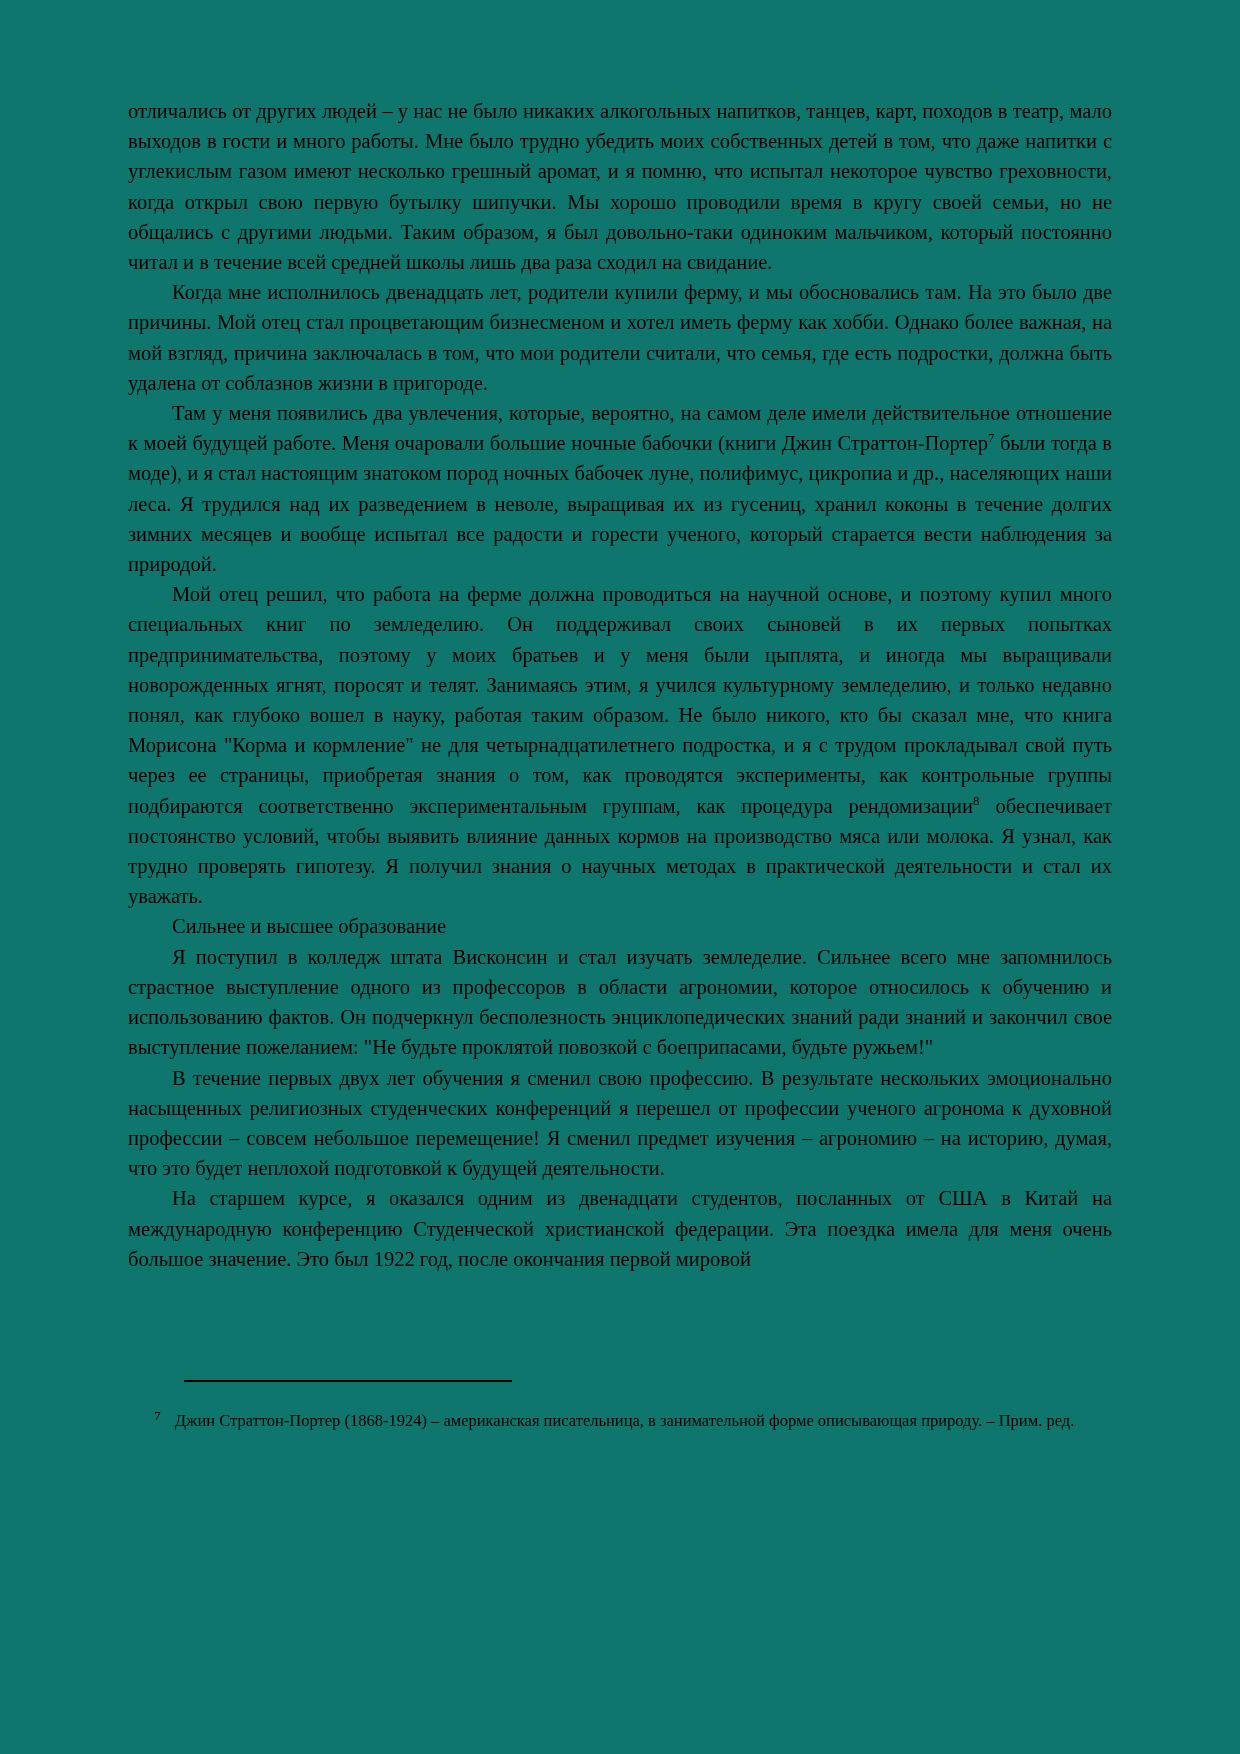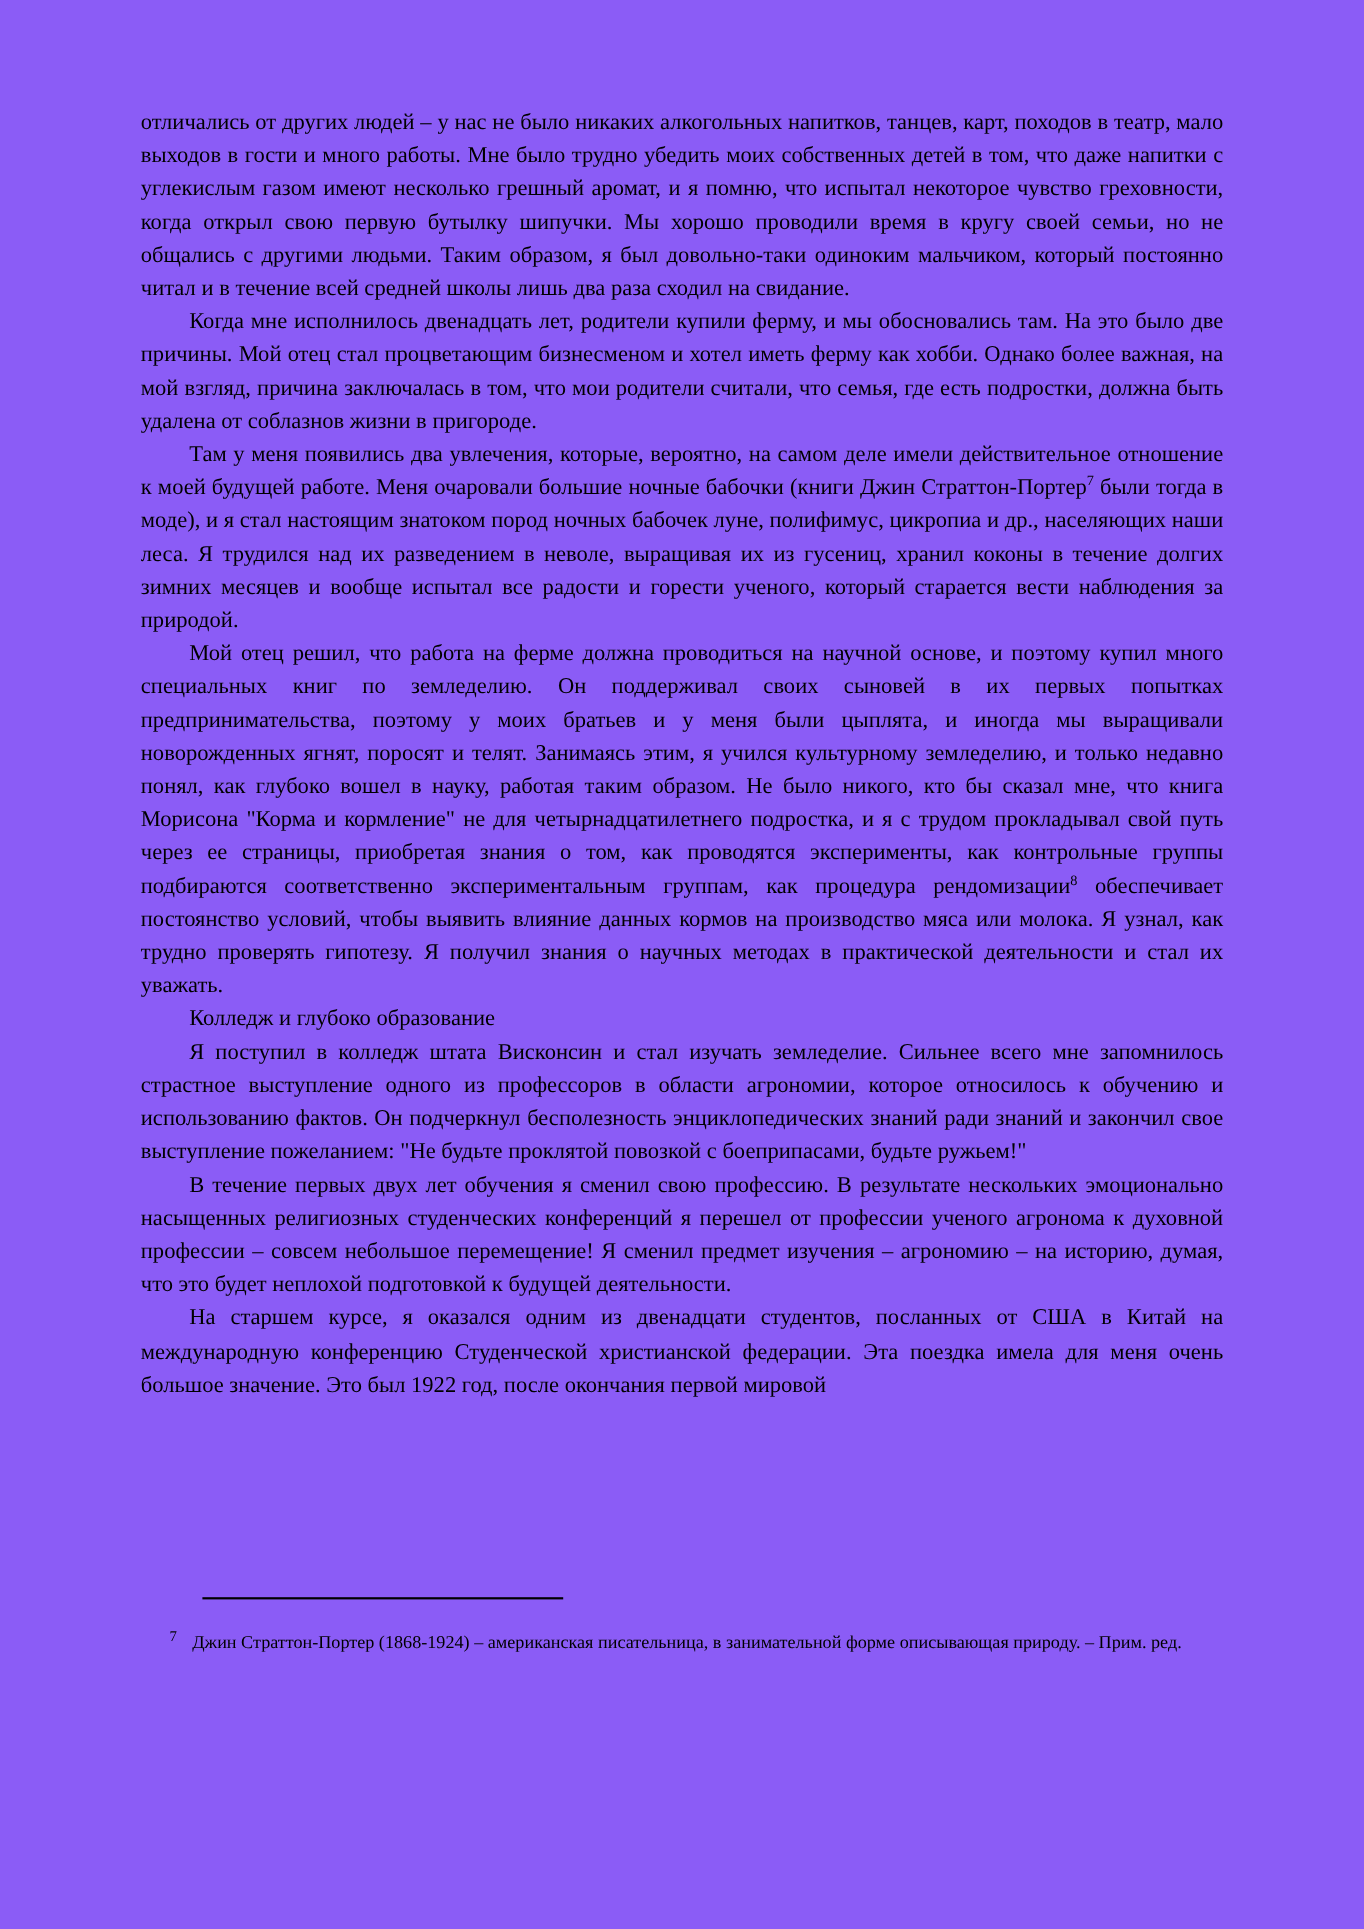--- a/index.html
+++ b/index.html
@@ -8,21 +8,21 @@
     background: #ffffff;
   }
   body {
     font-family: "Liberation Serif", "DejaVu Serif", serif;
     color: #000000;
   }
   .page {
     position: relative;
     width: 1240px;
     height: 1754px;
-    background: #8b5cf6;
+    background: #0f766e;
     box-sizing: border-box;
     overflow: hidden;
   }
   .content {
     position: absolute;
     left: 128px;
     top: 96px;
     width: 984px;
   }
   .para {
@@ -42,21 +42,21 @@
     text-align: left;
   }
   sup.fn {
     font-size: 13px;
     vertical-align: super;
     line-height: 0;
   }
   .footnote-area {
     position: absolute;
     left: 128px;
-    top: 1452px;
+    top: 1380px;
     width: 984px;
   }
   .fn-rule {
     width: 328px;
     height: 0;
     border-top: 2px solid #000000;
     margin: 0 0 26px 56px;
   }
   .fn-block {
     font-size: 16.5px;
@@ -83,21 +83,21 @@
   <div class="content">
 
     <p class="para">отличались от других людей – у нас не было никаких алкогольных напитков, танцев, карт, походов в театр, мало выходов в гости и много работы. Мне было трудно убедить моих собственных детей в том, что даже напитки с углекислым газом имеют несколько грешный аромат, и я помню, что испытал некоторое чувство греховности, когда открыл свою первую бутылку шипучки. Мы хорошо проводили время в кругу своей семьи, но не общались с другими людьми. Таким образом, я был довольно-таки одиноким мальчиком, который постоянно читал и в течение всей средней школы лишь два раза сходил на свидание.</p>
 
     <p class="para indent">Когда мне исполнилось двенадцать лет, родители купили ферму, и мы обосновались там. На это было две причины. Мой отец стал процветающим бизнесменом и хотел иметь ферму как хобби. Однако более важная, на мой взгляд, причина заключалась в том, что мои родители считали, что семья, где есть подростки, должна быть удалена от соблазнов жизни в пригороде.</p>
 
     <p class="para indent"><span>Там у меня появились два увлечения, которые, вероятно, на самом деле имели действительное отношение к моей будущей работе. Меня очаровали большие ночные бабочки (книги Джин Страттон-Портер</span><sup class="fn">7</sup><span> были тогда в моде), и я стал настоящим знатоком пород ночных бабочек луне, полифимус, цикропиа и др., населяющих наши леса. Я трудился над их разведением в неволе, выращивая их из гусениц, хранил коконы в течение долгих зимних месяцев и вообще испытал все радости и горести ученого, который старается вести наблюдения за природой.</span></p>
 
     <p class="para indent"><span>Мой отец решил, что работа на ферме должна проводиться на научной основе, и поэтому купил много специальных книг по земледелию. Он поддерживал своих сыновей в их первых попытках предпринимательства, поэтому у моих братьев и у меня были цыплята, и иногда мы выращивали новорожденных ягнят, поросят и телят. Занимаясь этим, я учился культурному земледелию, и только недавно понял, как глубоко вошел в науку, работая таким образом. Не было никого, кто бы сказал мне, что книга Морисона "Корма и кормление" не для четырнадцатилетнего подростка, и я с трудом прокладывал свой путь через ее страницы, приобретая знания о том, как проводятся эксперименты, как контрольные группы подбираются соответственно экспериментальным группам, как процедура рендомизации</span><sup class="fn">8</sup><span> обеспечивает постоянство условий, чтобы выявить влияние данных кормов на производство мяса или молока. Я узнал, как трудно проверять гипотезу. Я получил знания о научных методах в практической деятельности и стал их уважать.</span></p>
 
-    <p class="para heading-line">Колледж и глубоко образование</p>
+    <p class="para heading-line">Сильнее и высшее образование</p>
 
     <p class="para indent">Я поступил в колледж штата Висконсин и стал изучать земледелие. Сильнее всего мне запомнилось страстное выступление одного из профессоров в области агрономии, которое относилось к обучению и использованию фактов. Он подчеркнул бесполезность энциклопедических знаний ради знаний и закончил свое выступление пожеланием: "Не будьте проклятой повозкой с боеприпасами, будьте ружьем!"</p>
 
     <p class="para indent">В течение первых двух лет обучения я сменил свою профессию. В результате нескольких эмоционально насыщенных религиозных студенческих конференций я перешел от профессии ученого агронома к духовной профессии – совсем небольшое перемещение! Я сменил предмет изучения – агрономию – на историю, думая, что это будет неплохой подготовкой к будущей деятельности.</p>
 
     <p class="para indent">На старшем курсе, я оказался одним из двенадцати студентов, посланных от США в Китай на международную конференцию Студенческой христианской федерации. Эта поездка имела для меня очень большое значение. Это был 1922 год, после окончания первой мировой</p>
 
   </div>
 
   <div class="footnote-area">

